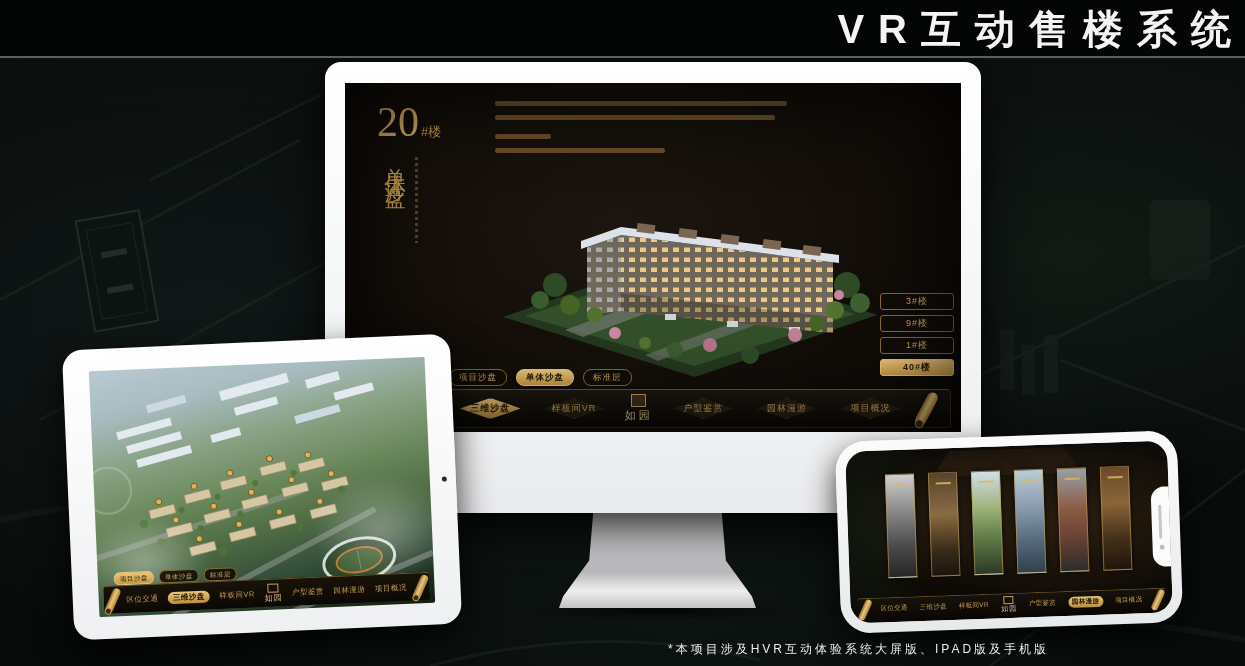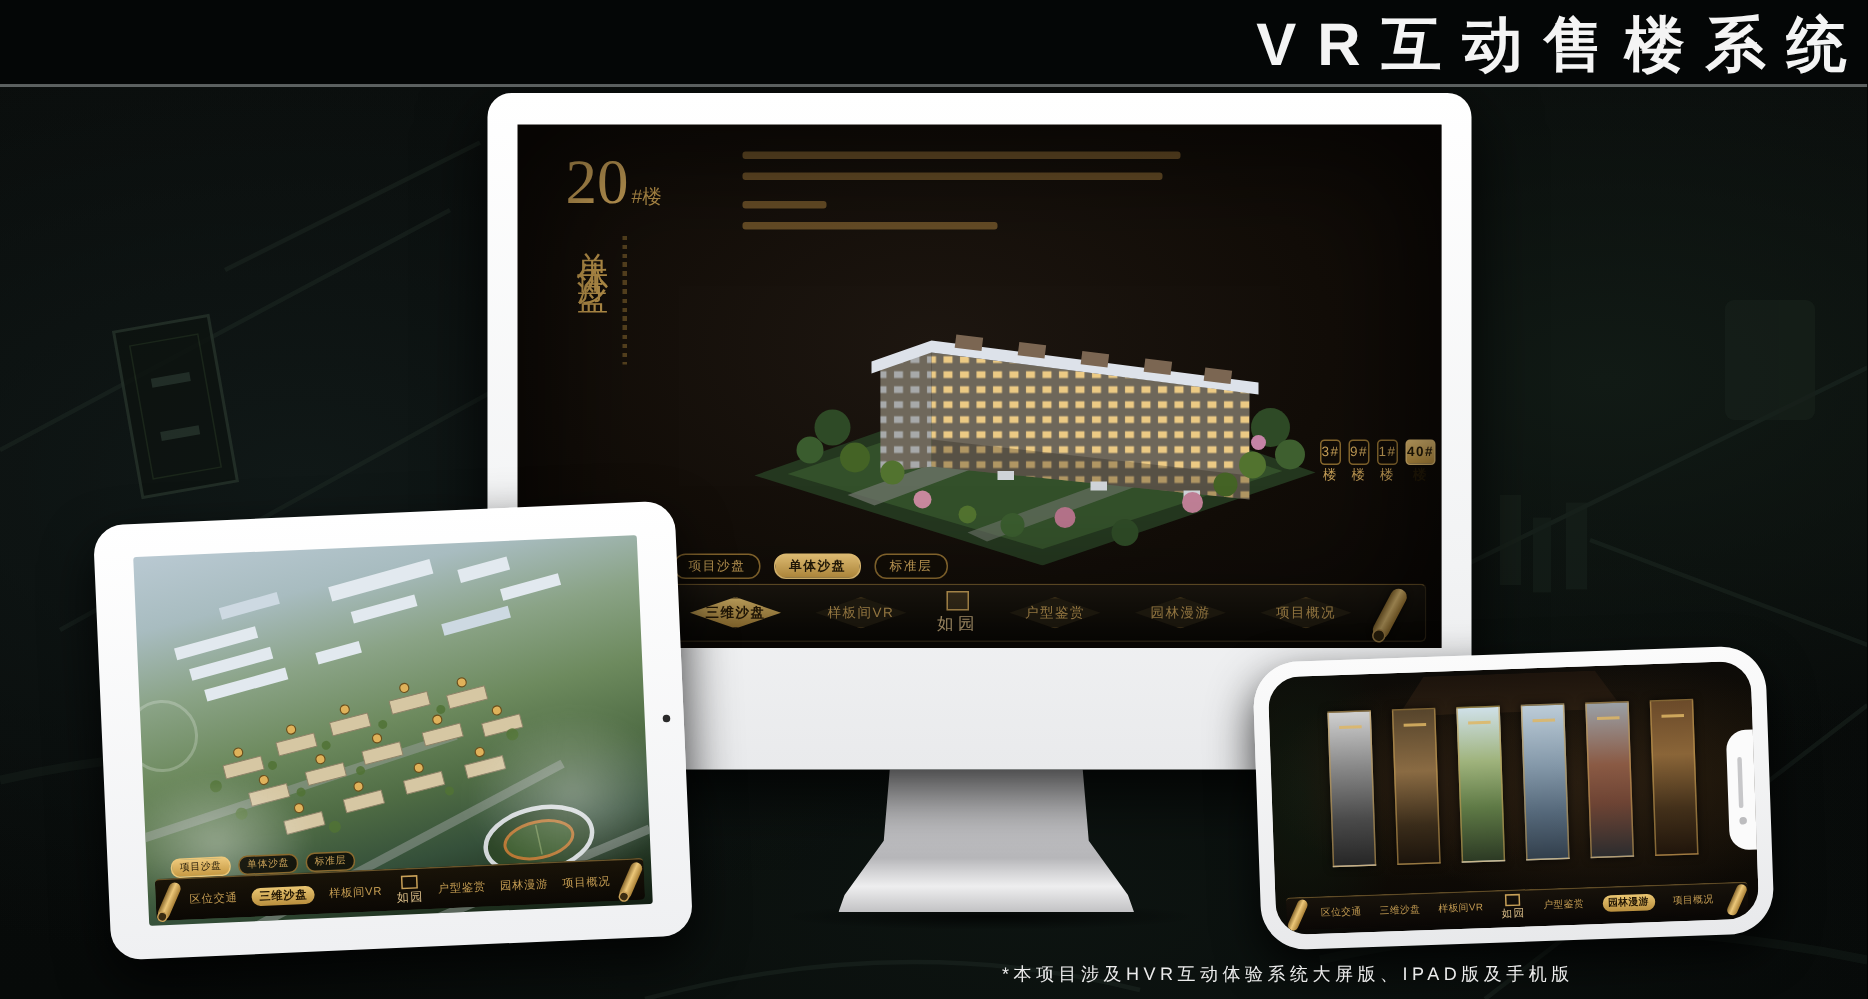--- a/index.html
+++ b/index.html
@@ -36,21 +36,21 @@
   .hd20 .num{font-family:"Liberation Serif","DejaVu Serif",serif;font-size:42px;line-height:1;}
   .hd20 .suf{font-size:13px;margin-left:2px;color:#b8924a;}
   .hd-vert{position:absolute;left:36px;top:68px;writing-mode:vertical-rl;color:#b8924a;
     font-family:"Liberation Serif","DejaVu Serif",serif;font-size:21px;letter-spacing:7px;}
   .hd-vline{position:absolute;left:70px;top:74px;width:3px;height:86px;opacity:.55;
     background:repeating-linear-gradient(#8a6a2f 0 3px,transparent 3px 6px);}
   .intro-lines{position:absolute;left:150px;top:18px;}
   .intro-lines div{height:5px;border-radius:2px;background:rgba(170,128,62,.55);margin-bottom:9px;}
   .il1{width:292px;} .il2{width:280px;} .il3{width:56px;margin-top:14px;} .il4{width:170px;}
   .model{position:absolute;left:150px;top:82px;width:392px;height:212px;}
-  .floor-col{position:absolute;left:535px;top:210px;width:74px;display:flex;flex-direction:row;gap:5px;}
+  .floor-col{position:absolute;left:535px;top:210px;width:74px;display:flex;flex-direction:column;gap:5px;}
   .floor-btn{height:15px;line-height:15px;text-align:center;font-size:9px;letter-spacing:1px;
     color:#c9a158;background:rgba(18,13,7,.85);border:1px solid #8a6a2f;border-radius:3px;cursor:pointer;}
   .floor-btn.active{background:linear-gradient(#e9c376,#c79a44);color:#241a08;font-weight:bold;border-color:#e9c376;}
   .tab-row{position:absolute;left:104px;top:286px;display:flex;gap:9px;}
   .tab{height:15px;line-height:15px;padding:0 9px;font-size:8.5px;letter-spacing:1px;border-radius:8px;
     color:#c9a158;background:rgba(18,13,7,.9);border:1px solid #8a6a2f;cursor:pointer;}
   .tab.active{background:linear-gradient(#ecc779,#c79a44);color:#241a08;border-color:#ecc779;font-weight:bold;}
   .navbar{position:absolute;left:10px;right:10px;bottom:4px;height:37px;display:flex;align-items:center;
     justify-content:space-evenly;background:linear-gradient(#1d1810,#0c0a06);
     border:1px solid #3a2f1c;border-top:1px solid #6b5429;border-radius:4px;}

